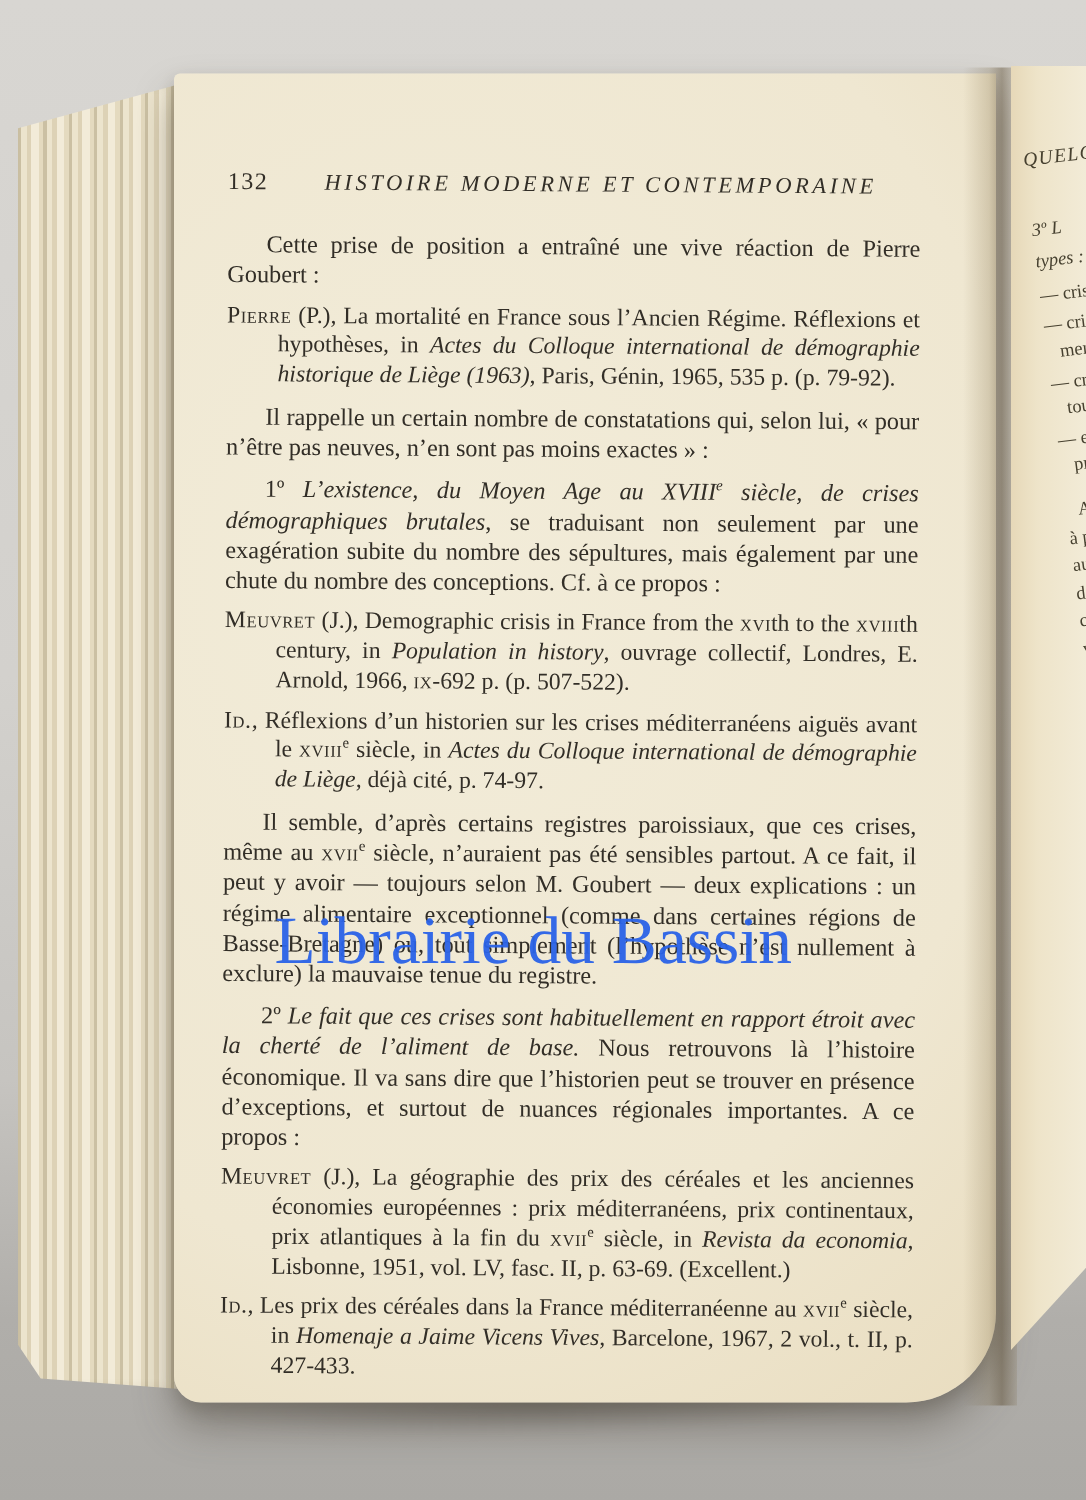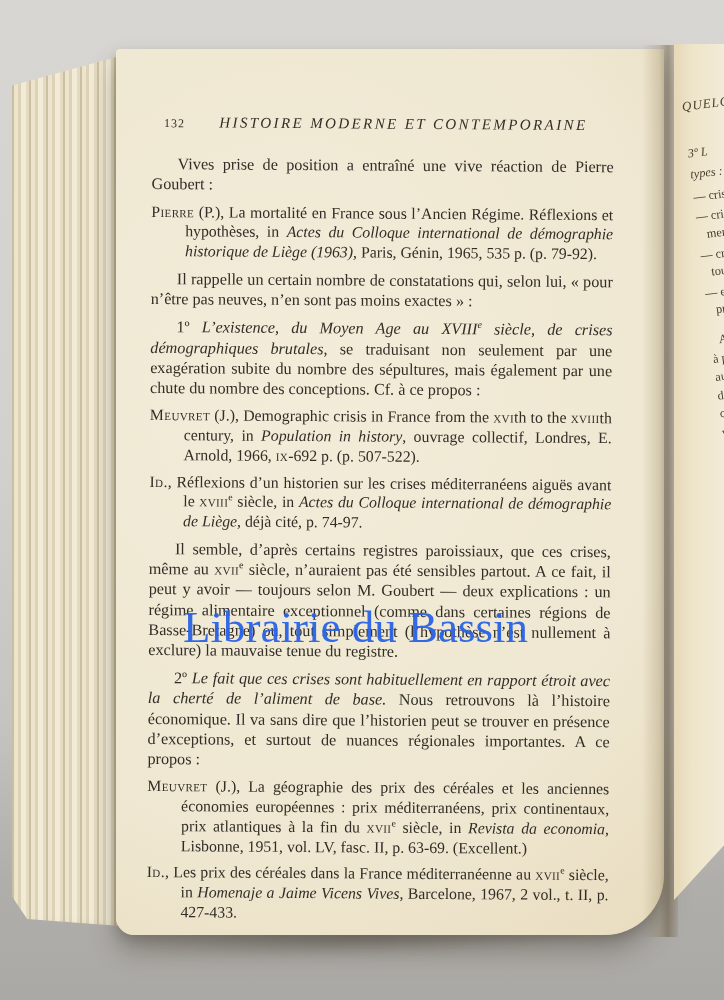--- a/index.html
+++ b/index.html
@@ -35,21 +35,21 @@
     background:linear-gradient(90deg,#e6d8b8 0%,#eee4c9 35%,#f2ebd7 100%);
     clip-path:polygon(0 0,100% 0,100% 93.6%,0 100%);
   }
   
   .textblock{
     position:absolute;left:152px;top:112px;width:462px;
     color:#322e27;font-size:16.2px;line-height:20.2px;text-align:justify;
     transform:rotate(.4deg);transform-origin:left top;
   }
   .header{display:flex;align-items:baseline;margin-bottom:21px;}
-  .pagenum{font-size:12px;letter-spacing:1px;margin-left:12px;}
+  .pagenum{font-size:16px;letter-spacing:1px;}
   .runtitle{flex:1;text-align:center;font-style:italic;font-size:15px;letter-spacing:2.4px;white-space:nowrap;padding-left:8px;}
   #page-body p{margin:0;}
   #page-body p.para{text-indent:26px;margin-top:8px;}
   #page-body p.ref{padding-left:34px;text-indent:-34px;margin-top:7px;font-size:15.8px;line-height:19.8px;}
   #page-body p:first-child{margin-top:0;}
   .i{font-style:italic;}
   .sc{font-variant:small-caps;letter-spacing:.4px;}
   .sup{vertical-align:super;font-size:.62em;line-height:0;}
   .isup{vertical-align:super;font-size:.62em;line-height:0;font-style:italic;}
   
@@ -89,21 +89,21 @@
   <div class="gutter"></div>
 
   <div class="page-right"></div>
 
   <div class="textblock">
     <div class="header">
       <span class="pagenum">132</span>
       <span class="runtitle">HISTOIRE MODERNE ET CONTEMPORAINE</span>
     </div>
     <div id="page-body">
-        <p class="para"><span class="">Vives prise de position a entraîné une vive réaction de Pierre Goubert :</span></p>
+        <p class="para"><span class="">Cette prise de position a entraîné une vive réaction de Pierre Goubert :</span></p>
         <p class="ref"><span class="sc">Pierre</span><span class=""> (P.), La mortalité en France sous l’Ancien Régime. Réflexions et hypothèses, in </span><span class="i">Actes du Colloque international de démographie historique de Liège (1963)</span><span class="">, Paris, Génin, 1965, 535 p. (p. 79-92).</span></p>
         <p class="para"><span class="">Il rappelle un certain nombre de constatations qui, selon lui, « pour n’être pas neuves, n’en sont pas moins exactes » :</span></p>
         <p class="para"><span class="">1º </span><span class="i">L’existence, du Moyen Age au XVIII</span><span class="isup">e</span><span class="i"> siècle, de crises démographiques brutales</span><span class="">, se traduisant non seulement par une exagération subite du nombre des sépultures, mais également par une chute du nombre des conceptions. Cf. à ce propos :</span></p>
         <p class="ref"><span class="sc">Meuvret</span><span class=""> (J.), Demographic crisis in France from the </span><span class="sc">xvi</span><span class="">th to the </span><span class="sc">xviii</span><span class="">th century, in </span><span class="i">Population in history</span><span class="">, ouvrage collectif, Londres, E. Arnold, 1966, </span><span class="sc">ix</span><span class="">-692 p. (p. 507-522).</span></p>
         <p class="ref"><span class="sc">Id.</span><span class="">, Réflexions d’un historien sur les crises méditerranéens aiguës avant le </span><span class="sc">xviii</span><span class="sup">e</span><span class=""> siècle, in </span><span class="i">Actes du Colloque international de démographie de Liège</span><span class="">, déjà cité, p. 74-97.</span></p>
         <p class="para"><span class="">Il semble, d’après certains registres paroissiaux, que ces crises, même au </span><span class="sc">xvii</span><span class="sup">e</span><span class=""> siècle, n’auraient pas été sensibles partout. A ce fait, il peut y avoir — toujours selon M. Goubert — deux explications : un régime alimentaire exceptionnel (comme dans certaines régions de Basse-Bretagne) ou, tout simplement (l’hypothèse n’est nullement à exclure) la mauvaise tenue du registre.</span></p>
         <p class="para"><span class="">2º </span><span class="i">Le fait que ces crises sont habituellement en rapport étroit avec la cherté de l’aliment de base.</span><span class=""> Nous retrouvons là l’histoire économique. Il va sans dire que l’historien peut se trouver en présence d’exceptions, et surtout de nuances régionales importantes. A ce propos :</span></p>
         <p class="ref"><span class="sc">Meuvret</span><span class=""> (J.), La géographie des prix des céréales et les anciennes économies européennes : prix méditerranéens, prix continentaux, prix atlantiques à la fin du </span><span class="sc">xvii</span><span class="sup">e</span><span class=""> siècle, in </span><span class="i">Revista da economia</span><span class="">, Lisbonne, 1951, vol. LV, fasc. II, p. 63-69. (Excellent.)</span></p>
         <p class="ref"><span class="sc">Id.</span><span class="">, Les prix des céréales dans la France méditerranéenne au </span><span class="sc">xvii</span><span class="sup">e</span><span class=""> siècle, in </span><span class="i">Homenaje a Jaime Vicens Vives</span><span class="">, Barcelone, 1967, 2 vol., t. II, p. 427-433.</span></p>
       </div>

